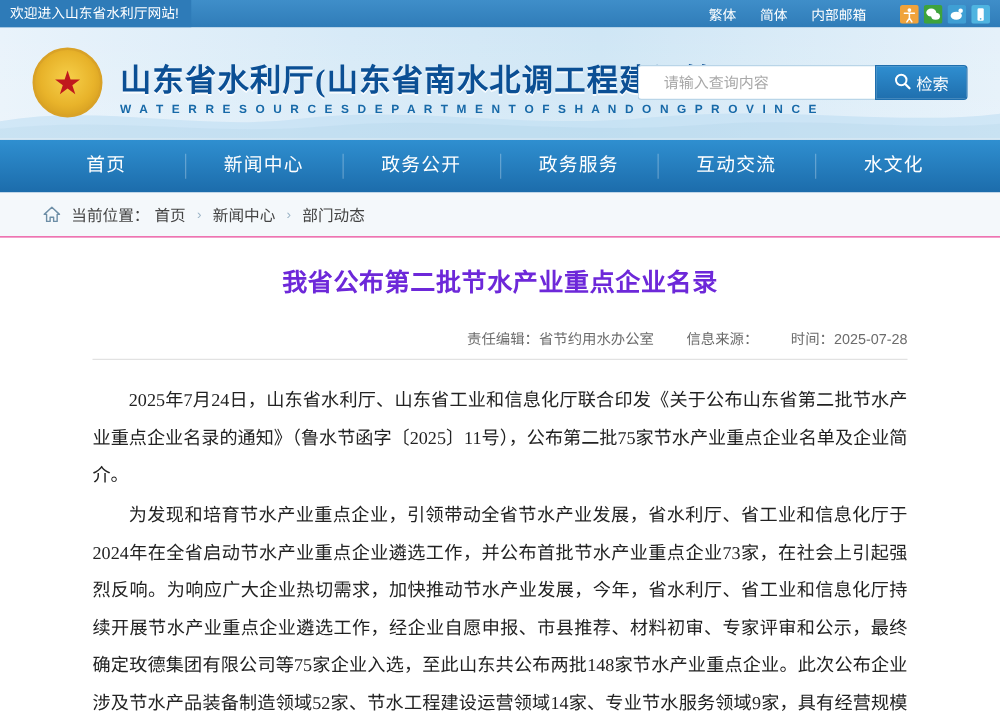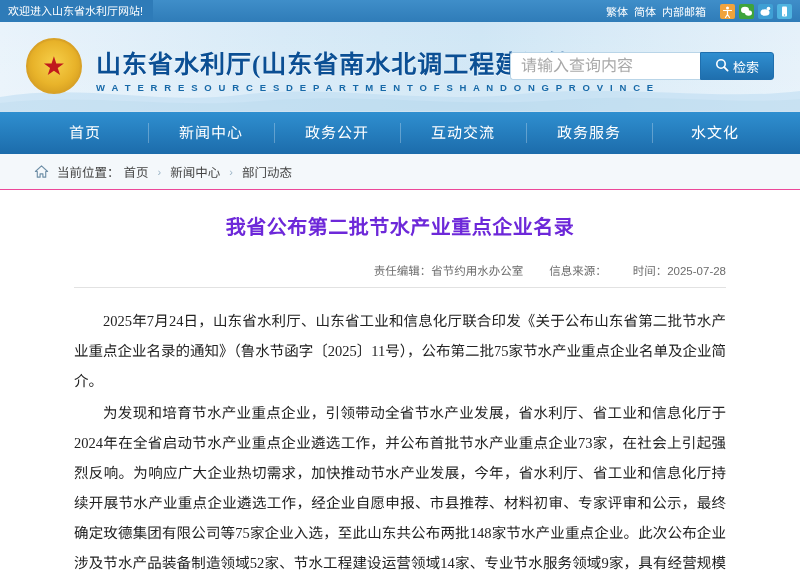--- a/index.html
+++ b/index.html
@@ -25,21 +25,21 @@
   }
   .topbar-welcome {
     background: #2e7bb8;
     color: #ffffff;
     font-size: 11px;
     padding: 3px 10px 3px 8px;
     line-height: 16px;
     white-space: nowrap;
   }
   .topbar-spacer { flex: 1; }
-  .topbar-links { display:flex; align-items:center; gap:6px; font-size:11px; color:#fff;text-align:center; }
+  .topbar-links { display:flex; align-items:center; gap:19px; font-size:11px; color:#fff;text-align:center; }
   .topbar-links span { white-space: nowrap; }
   .topbar-icons { display:flex; align-items:center; gap:4px; margin-left:8px; }
   .ticon {
     width: 15px; height: 15px; border-radius: 2px;
     display:inline-block;
     position: relative;
   }
   .ticon svg { display:block; }
 
   
@@ -85,21 +85,21 @@
     white-space: nowrap;
   }
   .searchbox {
     position: absolute; right: 26px; top: 30px;
     display: flex; align-items: center;
   }
   .searchbox input {
     width: 190px; height: 28px;
     border: 1px solid #b9d5e8; border-right: none;
     border-radius: 3px 0 0 3px;
-    padding: 0 10px; font-size: 16px; color: #333;
+    padding: 0 20px; font-size: 12px; color: #333;
     background: #ffffff; outline: none;
   }
   .searchbox input::placeholder { color:#a9a9a9; }
   .search-btn {
     height: 28px; min-width: 74px;
     background: linear-gradient(180deg,#2f8ed0,#1f6fae);
     border: 1px solid #1f6fae;
     border-radius: 0 3px 3px 0;
     color:#fff; font-size:13px;
     display:flex; align-items:center; justify-content:center; gap:4px;
@@ -258,22 +258,22 @@
         </span>
         <span>检索</span>
       </div>
     </div>
   </div>
 
   <div class="nav">
     <div class="nav-item">首页</div>
     <div class="nav-item">新闻中心</div>
     <div class="nav-item">政务公开</div>
+    <div class="nav-item">政务服务</div>
     <div class="nav-item">互动交流</div>
-    <div class="nav-item">政务服务</div>
     <div class="nav-item">水文化</div>
   </div>
 
   <div class="crumbbar">
     <span class="crumb-home-icon">
       <svg width="15" height="15" viewBox="0 0 16 16">
           <path d="M8 2 L14.5 8 H12.5 V14 H9.5 V10.5 H6.5 V14 H3.5 V8 H1.5 Z" fill="none" stroke="#6d8ea6" stroke-width="1.2" stroke-linejoin="round"></path>
         </svg>
     </span>
     <span class="crumb-label">当前位置：</span>

